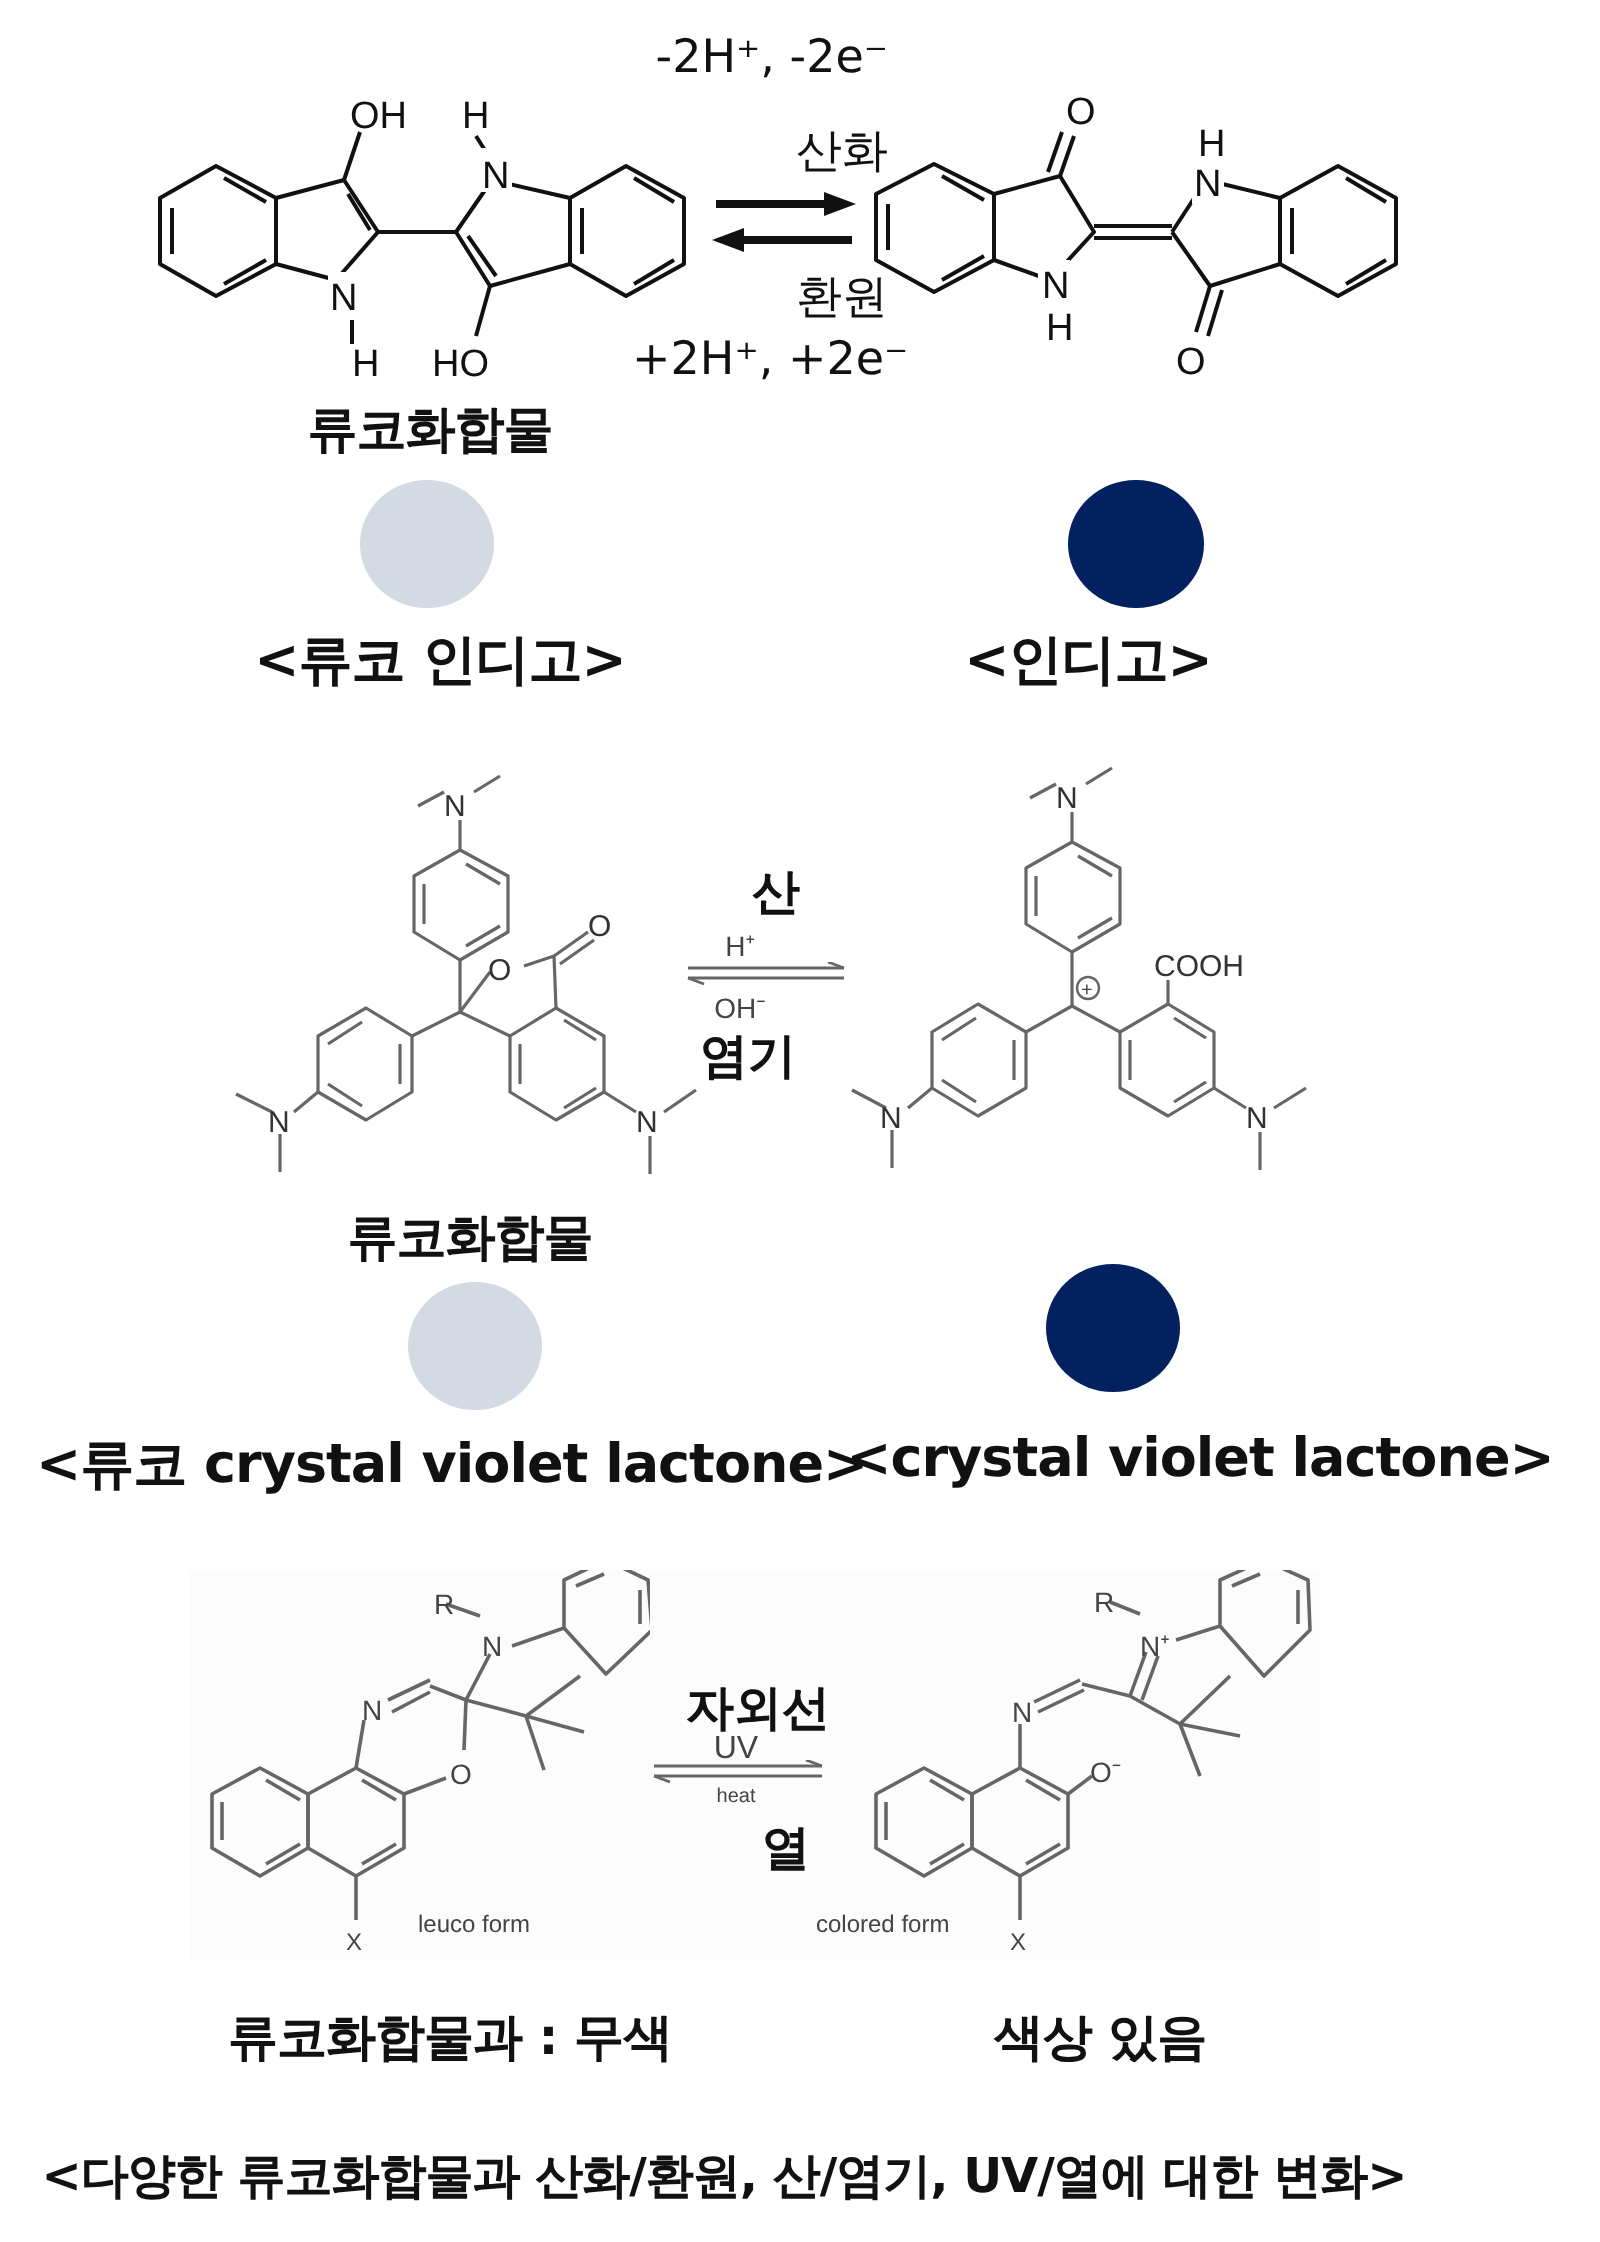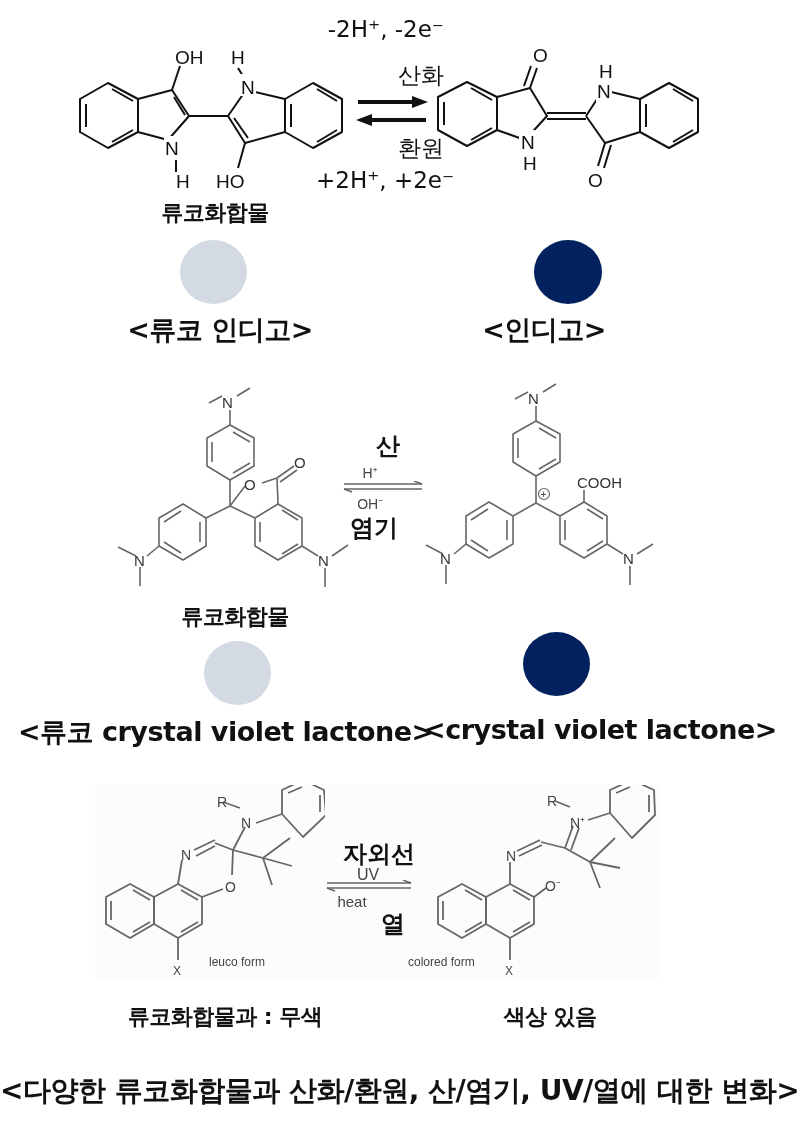--- a/index.html
+++ b/index.html
@@ -1,19 +1,19 @@
 <!DOCTYPE html>
 <html><head>
 <meta charset="utf-8">
 <style>
   * { margin: 0; padding: 0; box-sizing: border-box; }
   html, body { width: 800px; height: 1121px; background: #ffffff; overflow: hidden; }
   body { position: relative; font-family: "DejaVu Sans", "Liberation Sans", sans-serif; color: #111; }
   .abs { position: absolute; }
-  .kr-label { font-weight: bold; font-size: 22px; color: #111; white-space: nowrap; letter-spacing: -0.5px; }
+  .kr-label { font-weight: bold; font-size: 25px; color: #111; white-space: nowrap; letter-spacing: -0.5px; }
   .big-label { font-weight: bold; font-size: 27px; color: #111; white-space: nowrap; letter-spacing: -0.5px; }
   .cond { font-size: 23px; color: #111; white-space: nowrap; text-align: right; }
   .cond-bold { font-weight: bold; }
   .small-cond { font-size: 13px; color: #444; text-align: center; white-space: nowrap; font-family: "Liberation Sans", sans-serif; }
   .circle { position: absolute; border-radius: 50%; }
   svg text { font-family: "Liberation Sans", sans-serif; }
   .panel { position: absolute; background: #fbfcfb; }
 </style>
 </head>
 <body>
@@ -263,21 +263,21 @@
   </svg>
 
   <div class="abs cond cond-bold" style="left:320px;top:838px;width:95px;font-size:24px">자외선</div>
   <div class="abs small-cond" style="left:340px;top:866px;width:56px;font-size:16px">UV</div>
   <svg class="abs" style="left:325px;top:880px" width="90" height="12">
     <line x1="2" y1="3" x2="86" y2="3" stroke="#666" stroke-width="1.4"></line>
     <polyline points="78,0 86,3" stroke="#666" stroke-width="1.4" fill="none"></polyline>
     <line x1="2" y1="8" x2="86" y2="8" stroke="#666" stroke-width="1.4"></line>
     <polyline points="10,11 2,8" stroke="#666" stroke-width="1.4" fill="none"></polyline>
   </svg>
-  <div class="abs small-cond" style="left:324px;top:893px;width:56px;font-size:15px">heat</div>
+  <div class="abs small-cond" style="left:340px;top:893px;width:56px;font-size:10px">heat</div>
   <div class="abs cond cond-bold" style="left:330px;top:908px;width:75px;font-size:24px">열</div>
 
   <svg class="abs" style="left:400px;top:785px" width="260" height="195" viewBox="400 785 260 195">
     <g stroke="#666" stroke-width="1.8" fill="none" stroke-linejoin="round">
 
       <polygon points="438,897 462,884 486,897 486,924 462,938 438,924"></polygon>
       <line x1="443" y1="901" x2="443" y2="920"></line>
       <line x1="465" y1="890" x2="482" y2="900"></line>
       <line x1="465" y1="932" x2="482" y2="922"></line>
       <polygon points="486,897 510,884 534,897 534,924 510,938 486,924"></polygon>
@@ -308,13 +308,13 @@
     <text x="506" y="861" font-size="14" fill="#444">N</text>
     <text x="545" y="891" font-size="14" fill="#444">O⁻</text>
     <text x="505" y="975" font-size="12" fill="#444">X</text>
     <text x="408" y="966" font-size="12" fill="#444">colored form</text>
   </svg>
 
   <div class="abs kr-label" style="left:110px;top:1002px;width:230px;text-align:center">류코화합물과 : 무색</div>
   <div class="abs kr-label" style="left:470px;top:1002px;width:160px;text-align:center">색상 있음</div>
 </div>
 
-<div class="abs kr-label" style="left:0;top:1072px;width:724px;text-align:center;font-size:28px">&lt;다양한 류코화합물과 산화/환원, 산/염기, UV/열에 대한 변화&gt;</div>
+<div class="abs kr-label" style="left:0;top:1072px;width:724px;text-align:center;font-size:24px">&lt;다양한 류코화합물과 산화/환원, 산/염기, UV/열에 대한 변화&gt;</div>
 
 </body></html>

